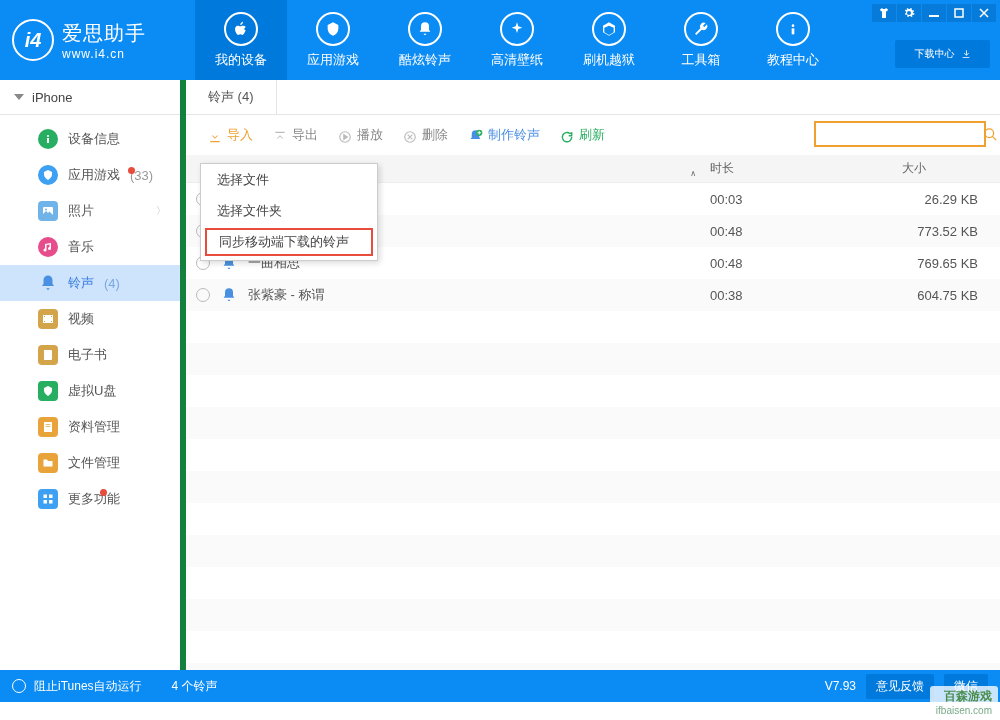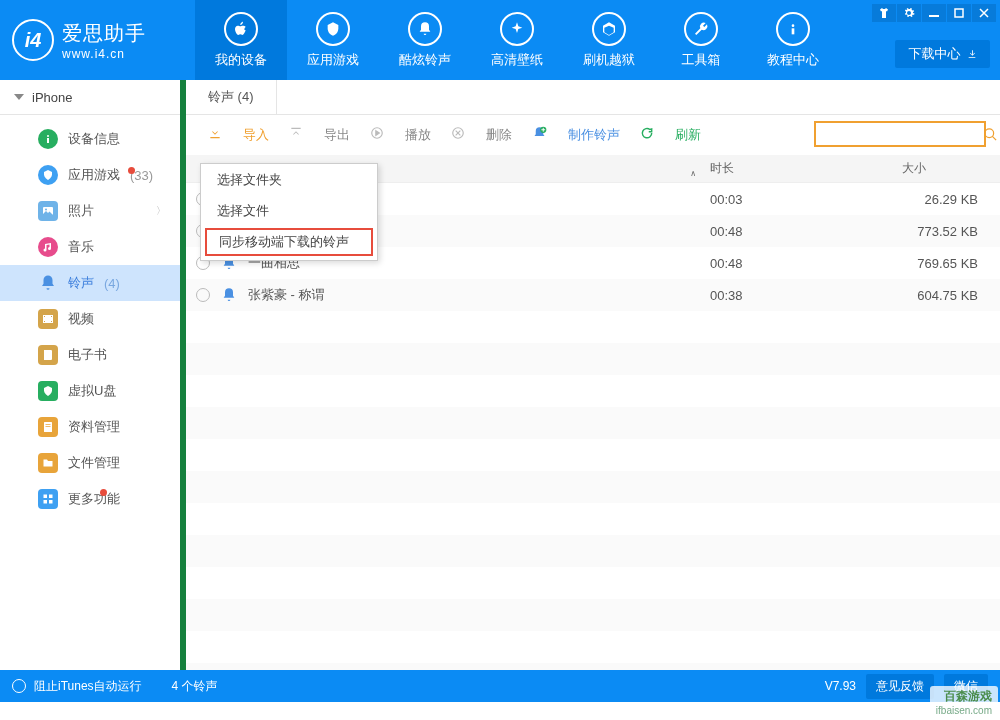--- a/index.html
+++ b/index.html
@@ -14,41 +14,41 @@
 .logo-text{color:#fff;margin-left:8px}
 .logo-text .cn{font-size:20px;font-weight:500;letter-spacing:1px}
 .logo-text .url{font-size:12px;letter-spacing:1px}
 
 .nav{display:flex;height:80px}
 .nav-item{width:92px;text-align:left;color:#fff;display:flex;flex-direction:column;align-items:center;justify-content:center;cursor:pointer;gap:5px}
 .nav-item.active{background:#0079dd}
 .nav-icon-circle{width:34px;height:34px;border-radius:50%;border:2px solid #fff;display:flex;align-items:center;justify-content:center}
 .nav-item span{font-size:13px}
 
-.dlcenter{position:absolute;right:10px;top:40px;width:95px;height:28px;background:#0079dd;color:#fff;display:flex;align-items:center;justify-content:center;gap:6px;cursor:pointer;font-size:13px;border-radius:2px}
+.dlcenter{position:absolute;right:10px;top:40px;width:95px;height:28px;background:#0079dd;color:#fff;display:flex;align-items:center;justify-content:center;gap:6px;cursor:pointer;font-size:10px;border-radius:2px}
 
 .body-row{display:flex;height:590px}
 .sidebar{width:186px;border-right:6px solid #15803d;display:flex;flex-direction:column;background:#fff}
 .device-row{height:35px;display:flex;align-items:center;padding:0 14px;border-bottom:1px solid #e5e5e5;color:#444;cursor:pointer;gap:8px}
 .chev{width:0;height:0;border-left:5px solid transparent;border-right:5px solid transparent;border-top:6px solid #888}
 .sb-list{flex:1;overflow:auto;padding-top:6px}
 .sb-item{height:36px;display:flex;align-items:center;padding-left:38px;gap:10px;cursor:pointer;position:relative;color:#555}
 .sb-item.active{background:#cee4fd;color:#3b7edc}
 .sb-icon{width:20px;height:20px;border-radius:4px;display:flex;align-items:center;justify-content:center;color:#fff;flex-shrink:0}
 .sb-icon.round{border-radius:50%}
 .red-dot{width:7px;height:7px;background:#e74c3c;border-radius:50%;position:absolute}
 .sb-expand{position:absolute;right:14px;color:#aaa;font-size:10px}
 .help-link{margin:0 10px 10px;border:1px solid #6fc96f;color:#28a428;text-align:center;height:30px;line-height:28px;font-size:12px;cursor:pointer}
 
 .content{flex:1;display:flex;flex-direction:column;background:#fff}
 .tabs{height:35px;border-bottom:1px solid #e5e5e5;display:flex}
 .tab{padding:0 22px;display:flex;align-items:center;border-right:1px solid #e5e5e5;cursor:pointer;background:#fff;color:#555;font-size:13px}
 
 .toolbar{height:40px;display:flex;align-items:center;padding:0 14px;gap:4px;position:relative}
-.tb-btn{display:flex;align-items:flex-start;gap:21px;padding:4px 8px;cursor:pointer;color:#888;font-size:13px}
+.tb-btn{display:flex;align-items:flex-end;gap:5px;padding:4px 8px;cursor:pointer;color:#888;font-size:13px}
 .tb-btn.en{color:#f0a030}
 .tb-btn.blue{color:#4a90e2}
 .tb-btn.green{color:#27ae60}
 .search-wrap{position:absolute;right:14px;top:6px;width:172px;height:26px;border:2px solid #f0a030;display:flex;align-items:center}
 .search-wrap input{flex:1;border:none;outline:none;padding:0 6px;font-size:12px;height:100%}
 .search-wrap .sicon{width:26px;display:flex;align-items:center;justify-content:center;color:#f0a030}
 
 .dropdown-menu{position:absolute;left:200px;top:163px;width:178px;background:#fff;border:1px solid #ccc;box-shadow:2px 2px 6px rgba(0,0,0,0.15);z-index:30}
 .dd-item{height:31px;display:flex;align-items:center;padding:0 16px;cursor:pointer;font-size:13px;color:#444}
 .dd-item.hl{border:2px solid #e74c3c;margin:2px 4px 4px;height:28px;padding:0 12px}
@@ -405,22 +405,22 @@
             <span>张紫豪 - 称谓</span>
           </div>
         <div class="td-dur">00:38</div>
         <div class="td-size">604.75 KB</div>
       </div>
     </div>
   </div>
 </div>
 
 <div class="dropdown-menu">
+  <div class="dd-item">选择文件</div>
   <div class="dd-item">选择文件夹</div>
-  <div class="dd-item">选择文件</div>
   <div class="dd-item hl">同步移动端下载的铃声</div>
 </div>
 
 <div class="footer">
   <span class="ft-check"></span>
   <span>阻止iTunes自动运行</span>
   <span class="ft-label" style="margin-left:30px">4 个铃声</span>
   <span class="ft-spacer"></span>
   <span>V7.93</span>
   <span class="ft-btn">意见反馈</span>

